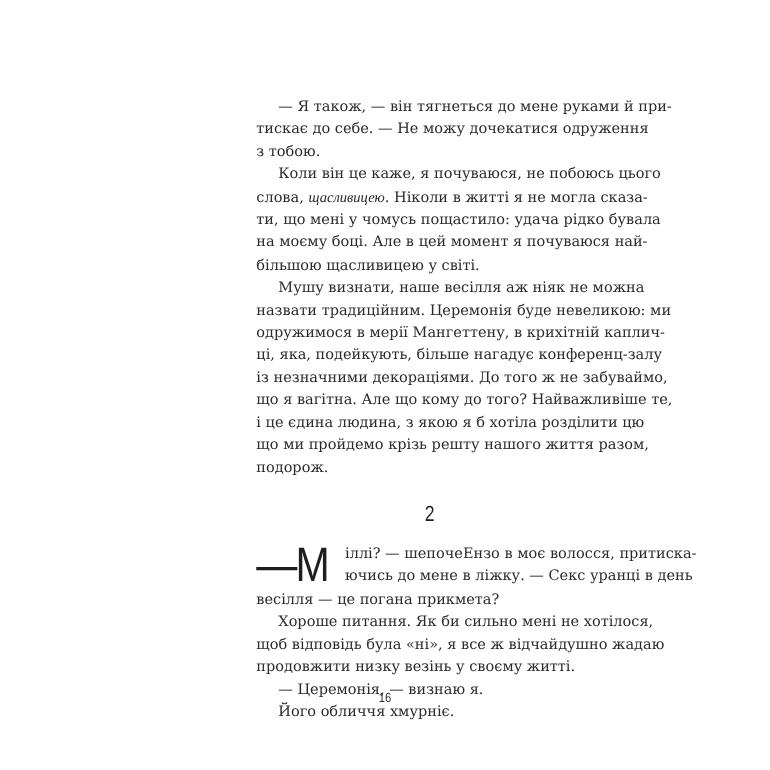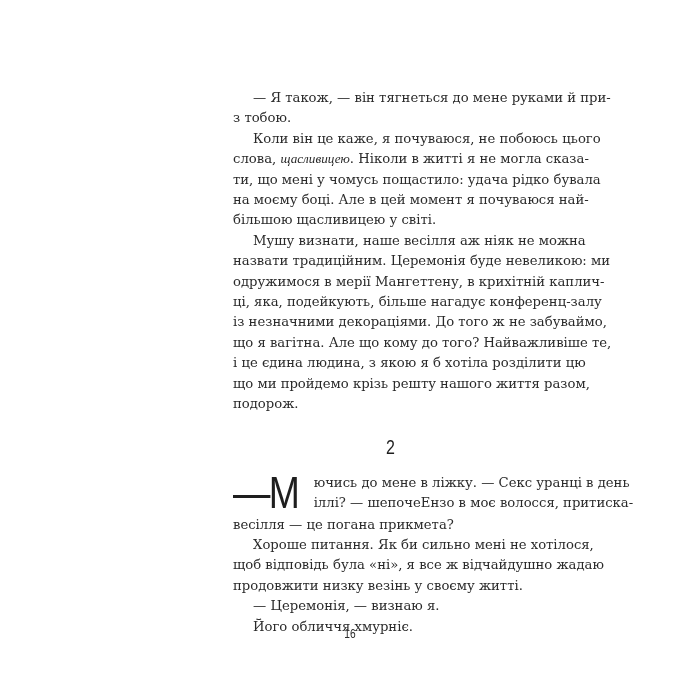--- a/index.html
+++ b/index.html
@@ -33,20 +33,21 @@
     transform:scaleX(0.85);
   }
 </style>
 </head>
 <body>
 
 <div class="page">
 
   <p>
     <span class="line">— Я також, — він тягнеться до мене руками й при-</span>
+    <span class="line" style="text-indent:0">тискає до себе. — Не можу дочекатися одруження</span>
     <span class="line last" style="text-indent:0">з тобою.</span>
   </p>
 
   <p>
     <span class="line">Коли він це каже, я почуваюся, не побоюсь цього</span>
     <span class="line" style="text-indent:0"><span>слова, </span><em>щасливицею</em><span>. Ніколи в житті я не могла сказа-</span></span>
     <span class="line" style="text-indent:0">ти, що мені у чомусь пощастило: удача рідко бувала</span>
     <span class="line" style="text-indent:0">на моєму боці. Але в цей момент я почуваюся най-</span>
     <span class="line last" style="text-indent:0">більшою щасливицею у світі.</span>
   </p>
@@ -61,22 +62,22 @@
     <span class="line" style="text-indent:0">і це єдина людина, з якою я б хотіла розділити цю</span>
     <span class="line" style="text-indent:0">що ми пройдемо крізь решту нашого життя разом,</span>
     <span class="line last" style="text-indent:0">подорож.</span>
   </p>
 
 
   <div class="chapter-num">2</div>
 
   <p class="noindent dropcap-wrap">
     <span class="dropcap"><span>—</span><span>М</span></span>
+    <span class="line" style="text-indent:0">іллі? — шепочеЕнзо в моє волосся, притиска-</span>
     <span class="line" style="text-indent:0">ючись до мене в ліжку. — Секс уранці в день</span>
-    <span class="line" style="text-indent:0">іллі? — шепочеЕнзо в моє волосся, притиска-</span>
     <span class="line last" style="text-indent:0; clear:left">весілля — це погана прикмета?</span>
   </p>
 
   <p>
     <span class="line">Хороше питання. Як би сильно мені не хотілося,</span>
     <span class="line" style="text-indent:0">щоб відповідь була «ні», я все ж відчайдушно жадаю</span>
     <span class="line last" style="text-indent:0">продовжити низку везінь у своєму житті.</span>
   </p>
   <p>
     <span class="line last">— Церемонія, — визнаю я.</span>

